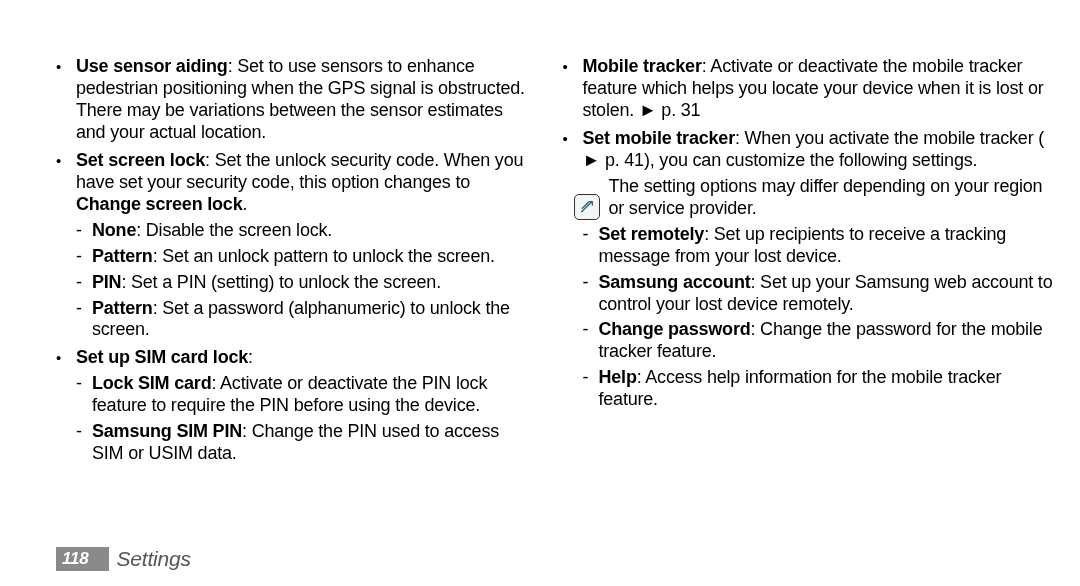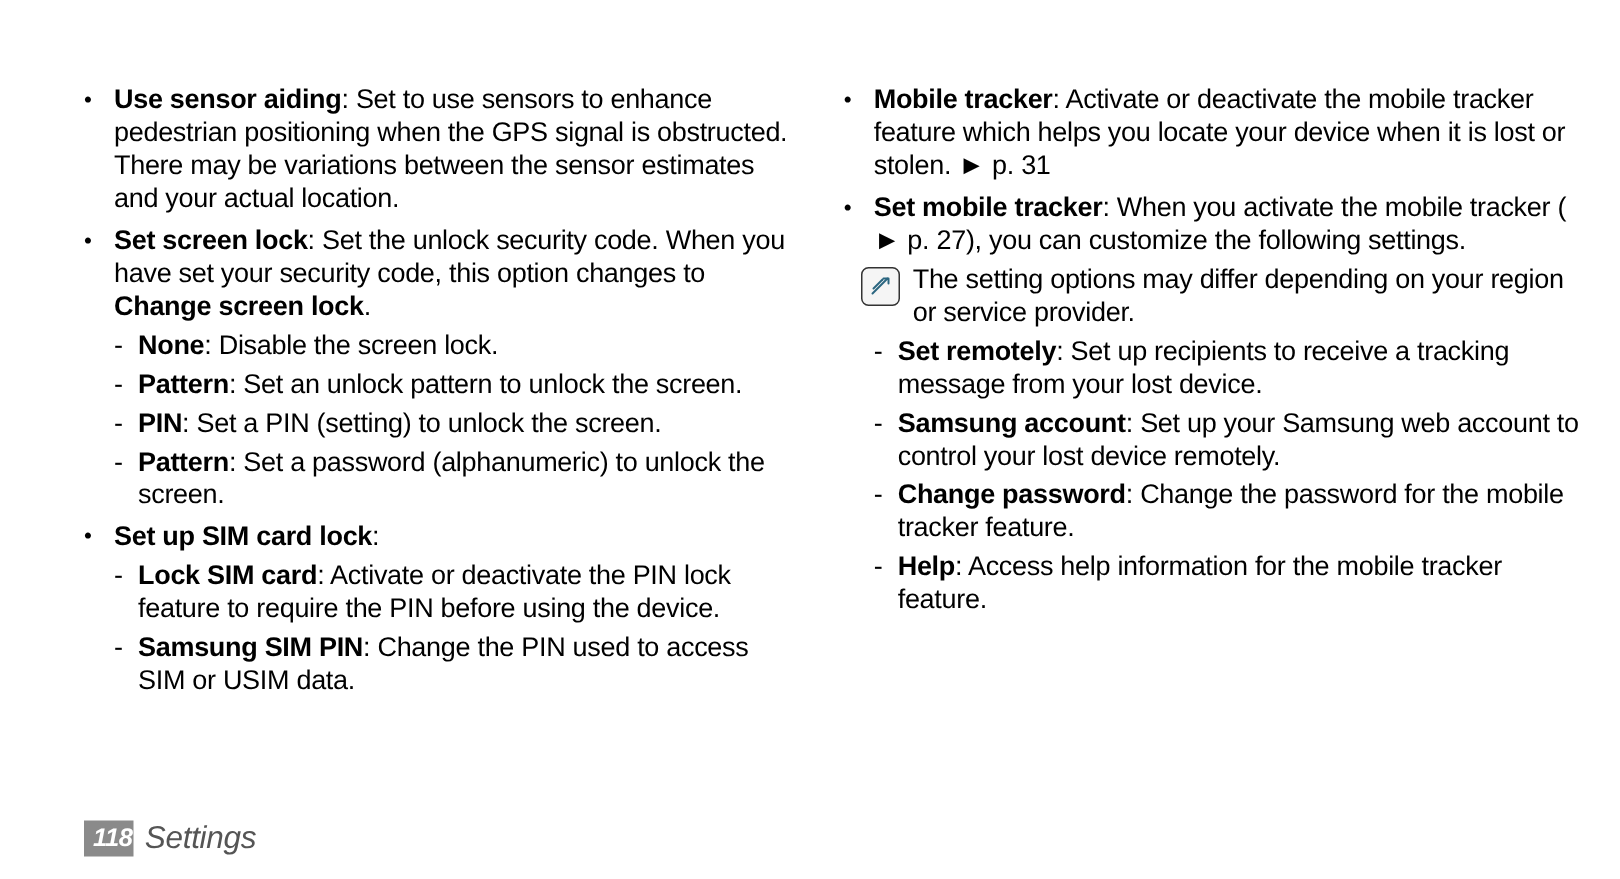--- a/index.html
+++ b/index.html
@@ -69,30 +69,30 @@
     display: flex;
     align-items: center;
     gap: 8px;
   }
   .page-num-box {
     background: #8a8a8a;
     color: #fff;
     font-style: italic;
     font-weight: 600;
     font-size: 17px;
-    padding: 2px 0 2px 6px;
+    padding: 2px 20px 2px 6px;
   }
   .footer-title {
     font-style: italic;
     color: #555;
     font-size: 21px;
   }
   .note-row {
     display: flex;
-    align-items: flex-start;
+    align-items: flex-end;
     gap: 8px;
   }
   .note-row .note-indent {
     width: 4px;
     flex: none;
   }
   .note-icon-box {
     width: 26px;
     flex: none;
     padding-top:2px;
@@ -204,21 +204,21 @@
       <div class="text">
         <span class="bold">Mobile tracker</span><span>: Activate or deactivate the mobile tracker feature which helps you locate your device when it is lost or stolen. </span><span class="triangle">►</span> <span>p. 31</span>
       </div>
     </div>
 
     <div class="vgap"></div>
 
     <div class="bullet-row">
       <div class="bullet-main">•</div>
       <div class="text">
-        <span class="bold">Set mobile tracker</span><span>: When you activate the mobile tracker (</span><span class="triangle">►</span><span> p. 27), you can customize the following settings.</span>
+        <span class="bold">Set mobile tracker</span><span>: When you activate the mobile tracker (</span><span class="triangle">►</span><span> p. 41), you can customize the following settings.</span>
       </div>
     </div>
 
     <div class="vgap-small"></div>
 
     <div class="note-row">
       <div class="note-indent"></div>
       <div class="note-icon-box">
         <div class="note-icon">
           <svg width="16" height="16" viewBox="0 0 24 24" fill="none" stroke="#2b6680" stroke-width="2" stroke-linecap="round" stroke-linejoin="round">

